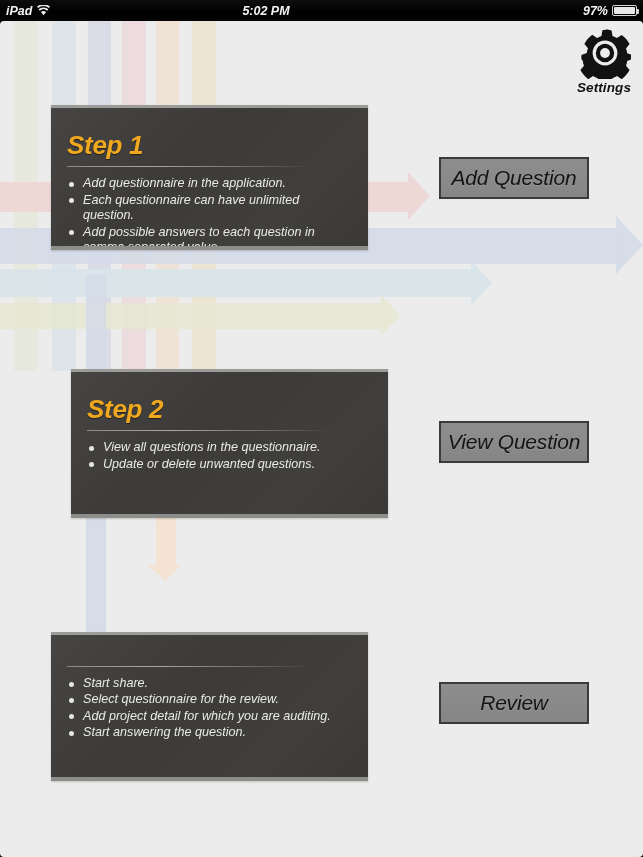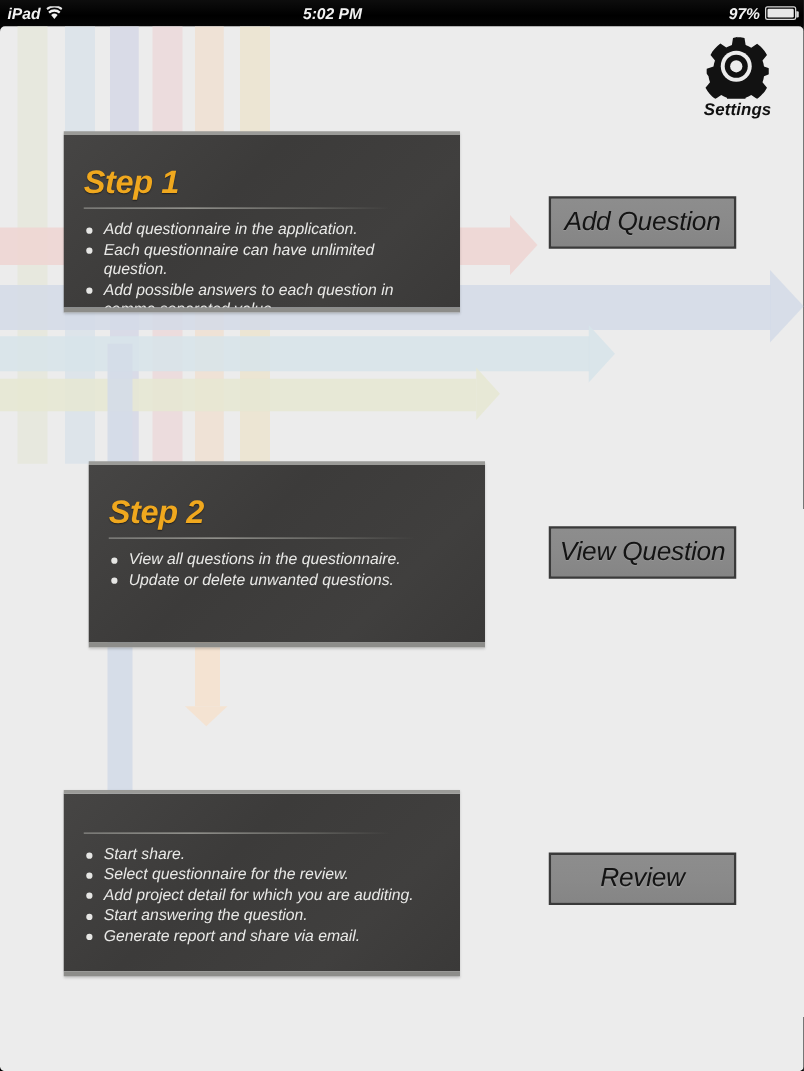--- a/index.html
+++ b/index.html
@@ -41,21 +41,21 @@
   
   #bg { position:absolute; inset:0; overflow:hidden; }
   .stripe { position:absolute; top:0; }
   .harrow { position:absolute; height:0; }
   .varrow { position:absolute; }
 
   
   #settings {
     position:absolute; right:12px; top:6px;
     width:68px; display:flex; flex-direction:column;
-    align-items:flex-start; gap:1px; cursor:pointer;
+    align-items:flex-end; gap:1px; cursor:pointer;
   }
   #settings .gear { width:52px; height:52px; }
   #settings .label { font-size:13.5px; font-weight:bold; color:#111; letter-spacing:0.1px; }
 
   
   .panel {
     position:absolute; left:51px; width:317px;
     background:linear-gradient(135deg,#464544 0%,#3c3b3a 40%,#403f3e 75%,#3a3938 100%);
     border-top:3px solid #9b9b98;
     border-bottom:4px solid #8d8d8a;
@@ -194,21 +194,20 @@
             <li>Update or delete unwanted questions.</li>
           </ul>
         </div>
         <div class="panel" style="top: 611px; height: 149px;">
           <div class="divider"></div>
           <ul>
             <li>Start share.</li>
             <li>Select questionnaire for the review.</li>
             <li>Add project detail for which you are auditing.</li>
             <li>Start answering the question.</li>
-            <li>Generate report and share via email.</li>
           </ul>
         </div>
         <div class="actionbtn" style="top: 136px;">Add Question</div>
         <div class="actionbtn" style="top: 400px;">View Question</div>
         <div class="actionbtn" style="top: 661px;">Review</div>
       </div>
 
   </div>
 </div>
 

